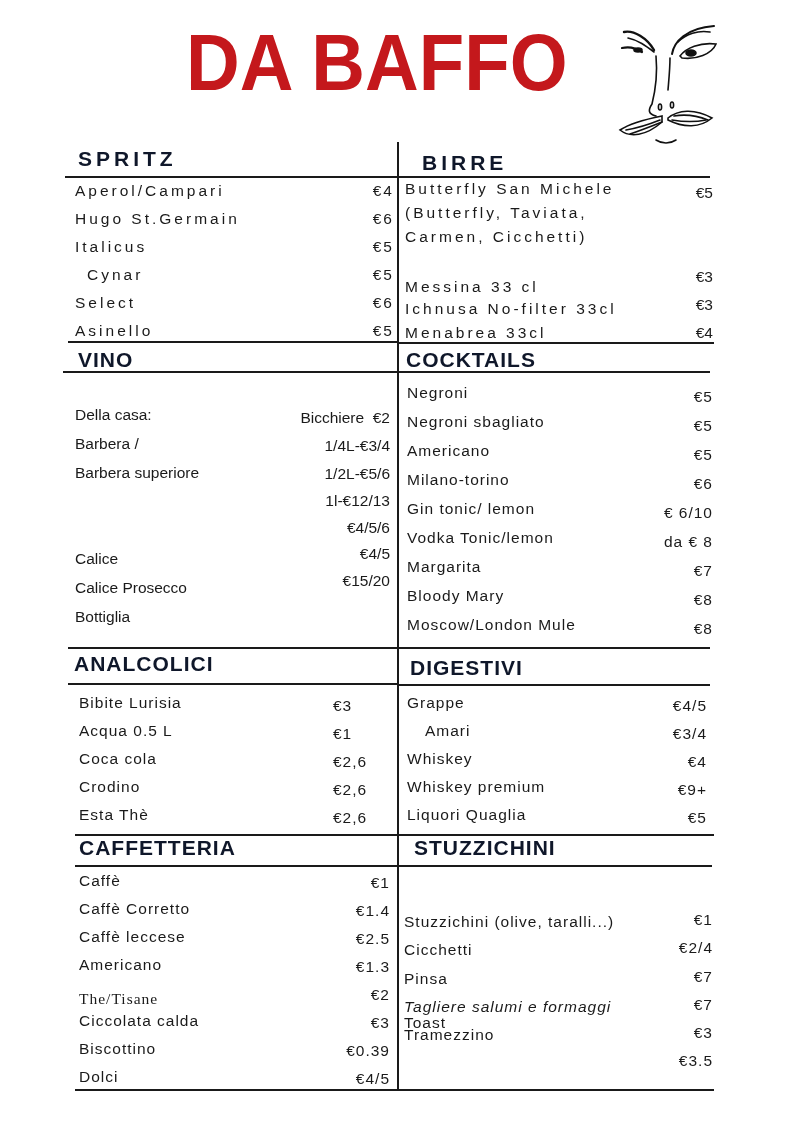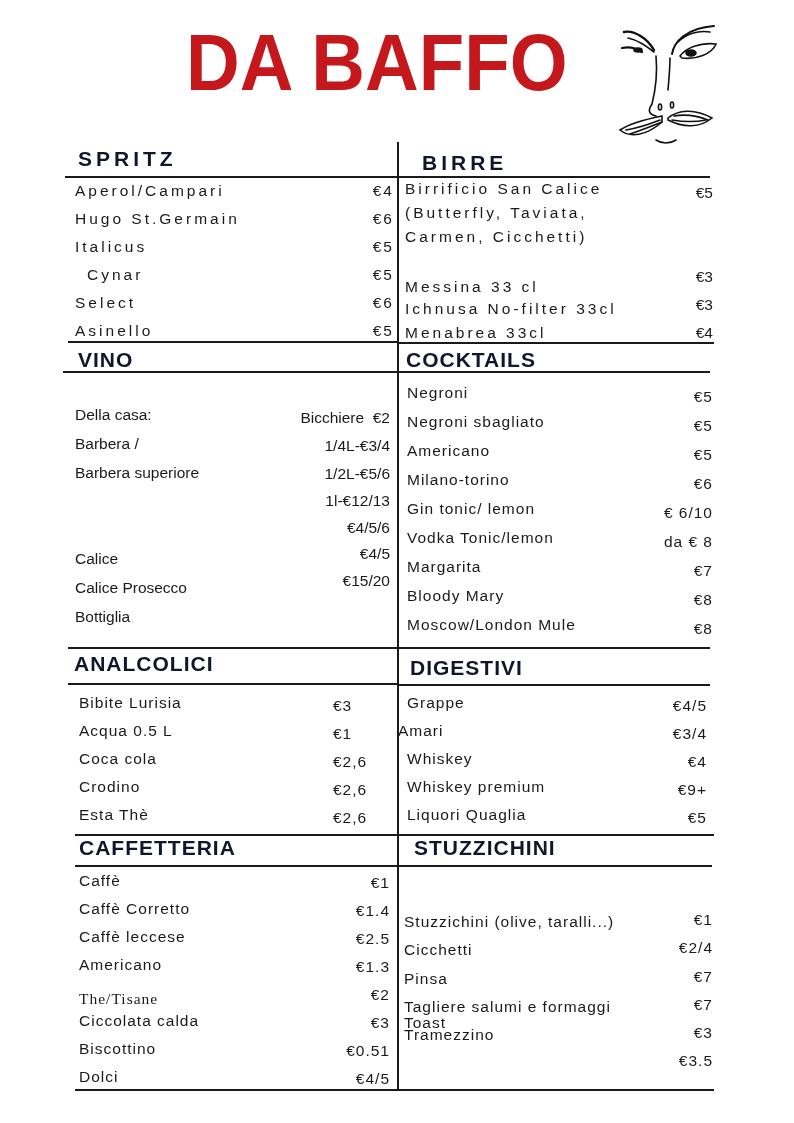--- a/index.html
+++ b/index.html
@@ -90,21 +90,21 @@
   <div class="row spaced" style="left:75px; top:265px;margin-left:12px;">Cynar</div>
   <div class="price spaced" style="right:400px; top:265px;">€5</div>
   <div class="row spaced" style="left:75px; top:293px;">Select</div>
   <div class="price spaced" style="right:400px; top:293px;">€6</div>
   <div class="row spaced" style="left:75px; top:321px;">Asinello</div>
   <div class="price spaced" style="right:400px; top:321px;">€5</div>
 </div>
 
 <div class="sec-title wide" style="left:422px; top:151px;">BIRRE</div>
 <div>
-  <div class="row spaced" style="left:405px; top:179px;">Birrificio San Calice</div>
+  <div class="row spaced" style="left:405px; top:179px;">Butterfly San Michele</div>
   <div class="row spaced" style="left:405px; top:203px;">(Butterfly, Taviata,</div>
   <div class="row spaced" style="left:405px; top:227px;">Carmen, Cicchetti)</div>
   <div class="price" style="right:81px; top:183px;">€5</div>
   <div class="row spaced" style="left:405px; top:277px;">Messina 33 cl</div>
   <div class="price" style="right:81px; top:267px;">€3</div>
   <div class="row spaced" style="left:405px; top:299px;">Ichnusa No-filter 33cl</div>
   <div class="price" style="right:81px; top:295px;">€3</div>
   <div class="row spaced" style="left:405px; top:323px;">Menabrea 33cl</div>
   <div class="price" style="right:81px; top:323px;">€4</div>
 </div>
@@ -159,21 +159,21 @@
   <div class="row mid" style="left:79px; top:777px;">Crodino</div>
   <div class="price mid" style="left:333px; top:780px;">€2,6</div>
   <div class="row mid" style="left:79px; top:805px;">Esta Thè</div>
   <div class="price mid" style="left:333px; top:808px;">€2,6</div>
 </div>
 
 <div class="sec-title" style="left:410px; top:656px; letter-spacing:1px;">DIGESTIVI</div>
 <div>
   <div class="row mid" style="left:407px; top:693px;">Grappe</div>
   <div class="price mid" style="right:87px; top:696px;">€4/5</div>
-  <div class="row mid" style="left:398px; top:721px;">Amari</div>
+  <div class="row mid" style="left:425px; top:721px;">Amari</div>
   <div class="price mid" style="right:87px; top:724px;">€3/4</div>
   <div class="row mid" style="left:407px; top:749px;">Whiskey</div>
   <div class="price mid" style="right:87px; top:752px;">€4</div>
   <div class="row mid" style="left:407px; top:777px;">Whiskey premium</div>
   <div class="price mid" style="right:87px; top:780px;">€9+</div>
   <div class="row mid" style="left:407px; top:805px;">Liquori Quaglia</div>
   <div class="price mid" style="right:87px; top:808px;">€5</div>
 </div>
 
 <div class="sec-title" style="left:79px; top:836px; letter-spacing:1px;">CAFFETTERIA</div>
@@ -184,32 +184,32 @@
   <div class="price mid" style="right:404px; top:901px;">€1.4</div>
   <div class="row mid" style="left:79px; top:927px;">Caffè leccese</div>
   <div class="price mid" style="right:404px; top:929px;">€2.5</div>
   <div class="row mid" style="left:79px; top:955px;">Americano</div>
   <div class="price mid" style="right:404px; top:957px;">€1.3</div>
   <div class="row mid" style="left:79px; top:989px;font-family:Liberation Serif, serif;">The/Tisane</div>
   <div class="price mid" style="right:404px; top:985px;">€2</div>
   <div class="row mid" style="left:79px; top:1011px;">Ciccolata calda</div>
   <div class="price mid" style="right:404px; top:1013px;">€3</div>
   <div class="row mid" style="left:79px; top:1039px;">Biscottino</div>
-  <div class="price mid" style="right:404px; top:1041px;">€0.51</div>
+  <div class="price mid" style="right:404px; top:1041px;">€0.39</div>
   <div class="row mid" style="left:79px; top:1067px;">Dolci</div>
   <div class="price mid" style="right:404px; top:1069px;">€4/5</div>
 </div>
 
 <div class="sec-title" style="left:414px; top:836px; letter-spacing:1px;">STUZZICHINI</div>
 <div>
   <div class="row mid" style="left:404px; top:912px;">Stuzzichini (olive, taralli...)</div>
   <div class="price mid" style="right:81px; top:910px;">€1</div>
   <div class="row mid" style="left:404px; top:940px;">Cicchetti</div>
   <div class="price mid" style="right:81px; top:938px;">€2/4</div>
   <div class="row mid" style="left:404px; top:969px;">Pinsa</div>
   <div class="price mid" style="right:81px; top:967px;">€7</div>
-  <div class="row mid" style="left:404px; top:997px;">Tagliere salumi e formaggi</div>
+  <div class="row mid" style="left:404px; top:997px;font-style:italic;">Tagliere salumi e formaggi</div>
   <div class="price mid" style="right:81px; top:995px;">€7</div>
   <div class="row mid" style="left:404px; top:1025px;">Tramezzino</div>
   <div class="price mid" style="right:81px; top:1023px;">€3</div>
   <div class="row mid" style="left:404px; top:1013px;">Toast</div>
   <div class="price mid" style="right:81px; top:1051px;">€3.5</div>
 </div>
 
 </body></html>

